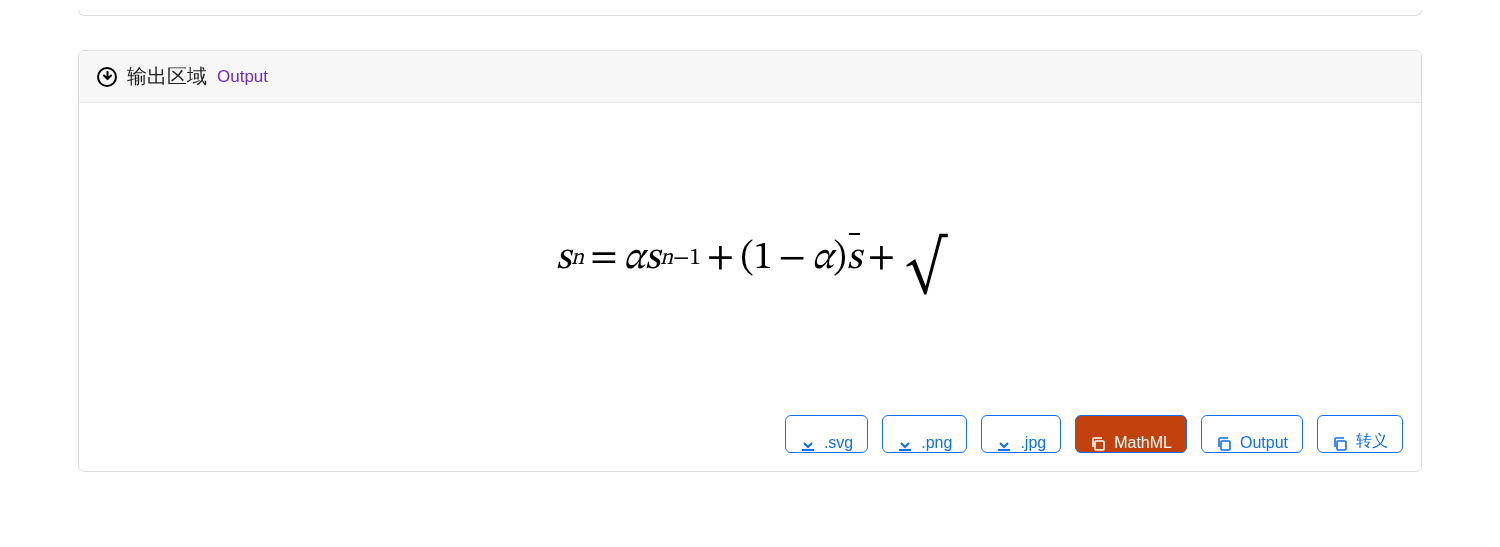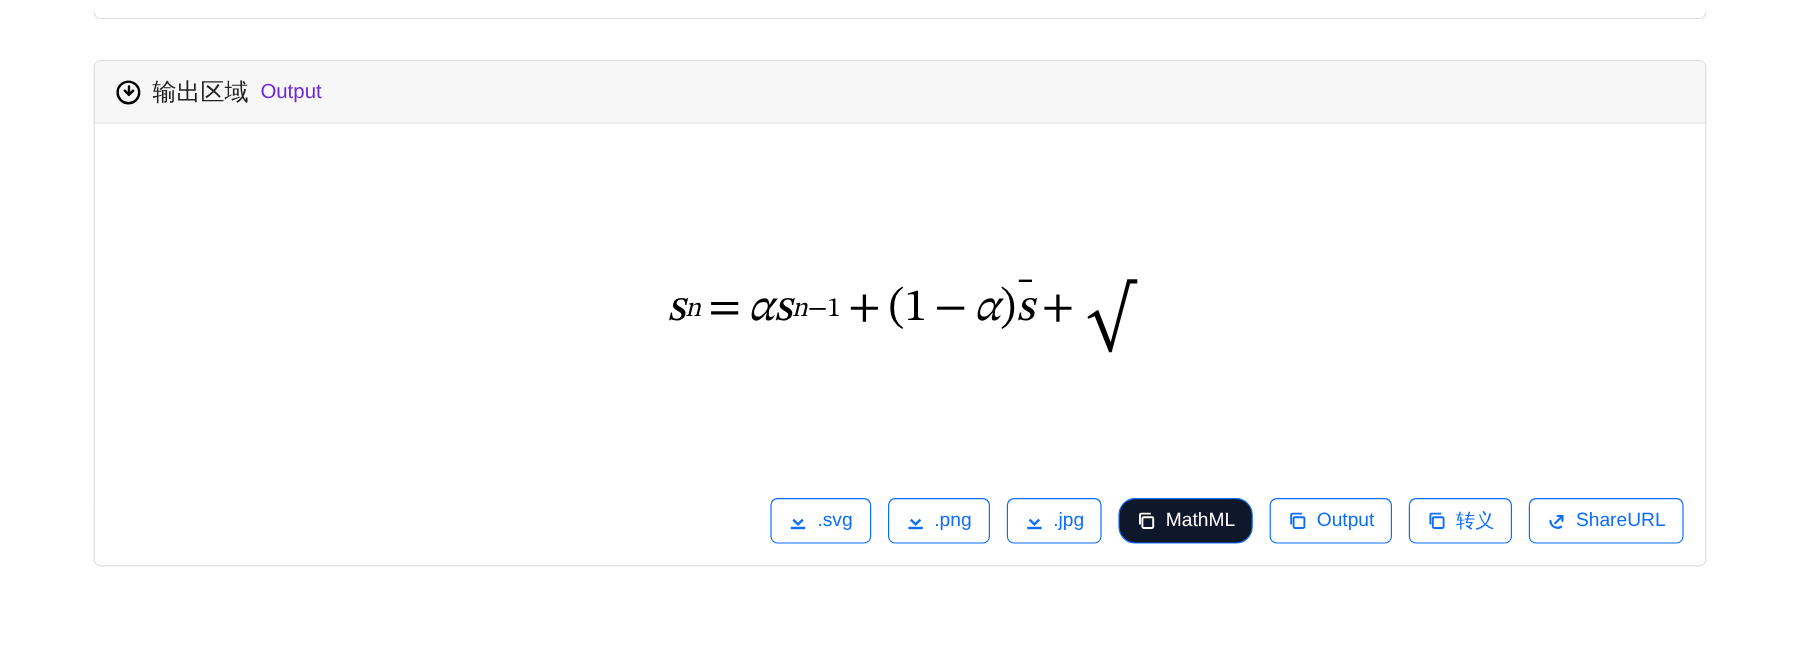--- a/index.html
+++ b/index.html
@@ -76,31 +76,31 @@
     display: inline-block;
     line-height: 1;
   }
 
   .panel-footer {
     display: flex; justify-content: flex-end; gap: 14px;
     padding: 12px 18px 18px 18px;
     flex-wrap: wrap;
   }
   .btn {
-    display: inline-flex; align-items: center; gap: 8px;
+    display: inline-flex; align-items: flex-end; gap: 8px;
     height: 38px; padding: 0 14px;
     border: 1px solid #0d6efd;
     color: #0d6efd;
     background: #fff;
     border-radius: 6px;
     font-size: 16px;
     cursor: pointer;
     font-family: inherit;
   }
-  .btn.primary { background: #0f172a; color: #fff; border-radius: 14px; }
+  .btn.primary { background: #c2410c; color: #fff; }
   .btn svg { width: 16px; height: 16px; }
   .btn .icon { display:inline-flex; }
 </style>
 </head>
 <body>
 
 <div class="top-sliver"></div>
 
 <div class="panel">
   <div class="panel-header">
@@ -183,24 +183,14 @@
     </button>
     <button class="btn">
       <span class="icon">
         <svg viewBox="0 0 16 16" fill="none" stroke="currentColor" stroke-width="1.6">
             <rect x="5" y="5" width="9" height="9" rx="1"></rect>
             <path d="M3 11V3a1 1 0 0 1 1-1h8"></path>
           </svg>
       </span>
       <span>转义</span>
     </button>
-    <button class="btn">
-      <span class="icon">
-        <svg viewBox="0 0 16 16" fill="none" stroke="currentColor" stroke-width="1.8" stroke-linecap="round" stroke-linejoin="round">
-            <path d="M3 8a6 6 0 0 0 9 5"></path>
-            <path d="M9 4h4v4"></path>
-            <path d="M13 4L7 10"></path>
-          </svg>
-      </span>
-      <span>ShareURL</span>
-    </button>
   </div>
 </div>
 
 </body></html>

